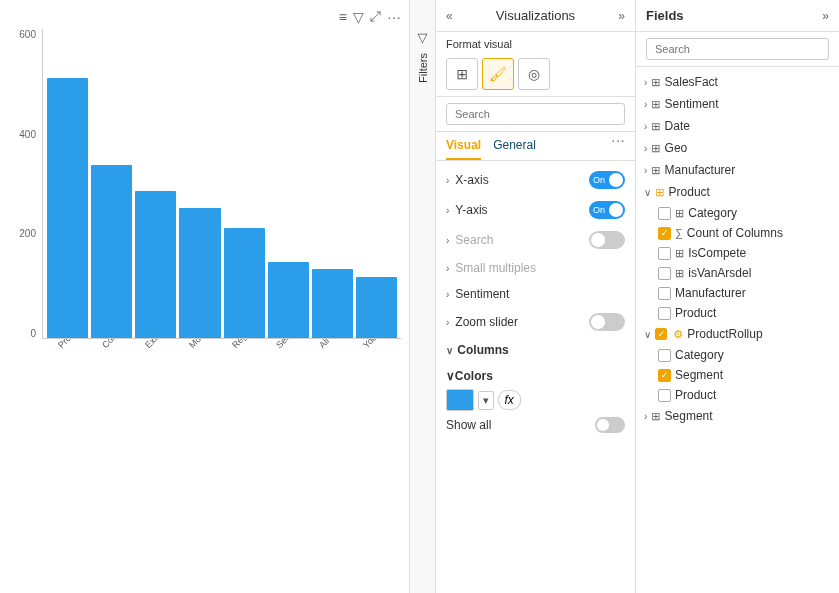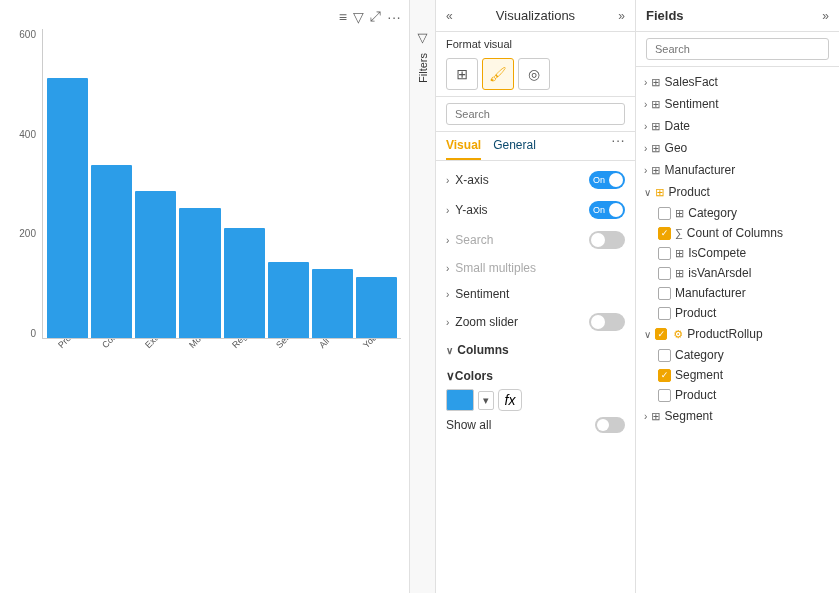--- a/index.html
+++ b/index.html
@@ -276,23 +276,23 @@
     .color-dropdown {
       border: 1px solid #ccc;
       border-radius: 2px;
       padding: 2px 4px;
       font-size: 11px;
       color: #555;
       cursor: pointer;
     }
     .fx-btn {
       border: 1px solid #ccc;
-      border-radius: 4px;
+      border-radius: 9px;
       padding: 2px 6px;
-      font-size: 14px;
+      font-size: 12px;
       cursor: pointer;
       font-style: italic;
     }
     .show-all-row {
       display: flex;
       align-items: center;
       justify-content: space-between;
       font-size: 12px;
       color: #333;
     }

